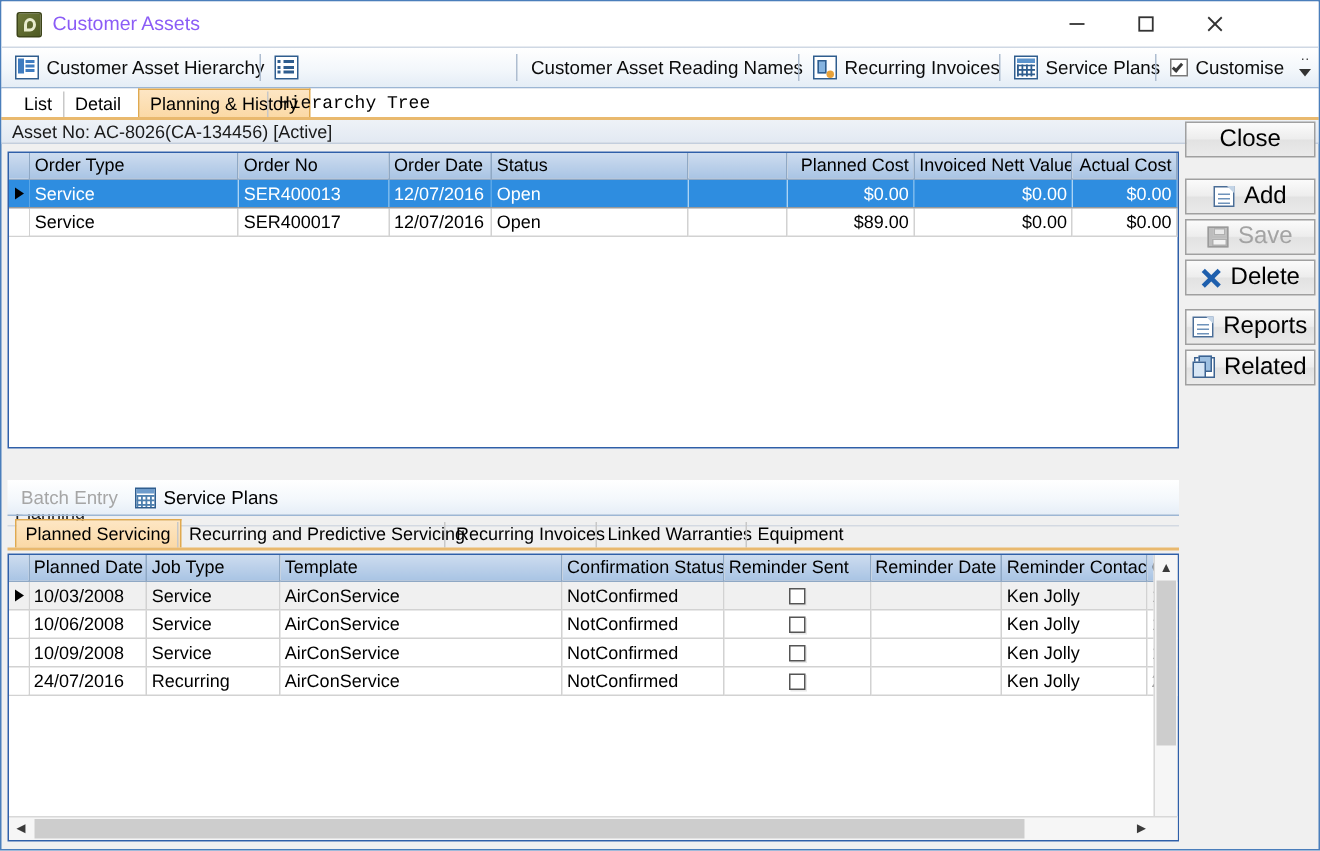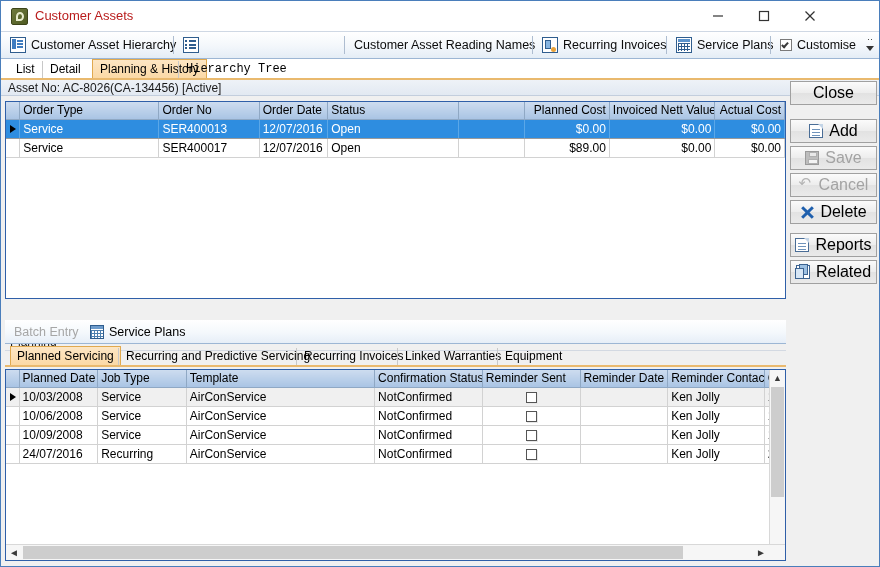--- a/index.html
+++ b/index.html
@@ -52,21 +52,21 @@
     left: 4px; top: 3px;
     width: 8px; height: 9px;
     border: 2px solid #e8eccd;
     border-radius: 50% 50% 50% 0;
     box-sizing: border-box;
   }
   .titlebar-text {
     position: absolute;
     left: 34px; top: 7px;
     font-size: 13px;
-    color: #b91c1c;
+    color: #8b5cf6;
     font-family: "Liberation Sans", sans-serif;
     white-space: nowrap;
   }
   .wbtn {
     position: absolute;
     top: 0;
     width: 46px;
     height: 30px;
     cursor: default;
   }
@@ -803,24 +803,20 @@
     <div class="sbtn">
       <span class="sbtn-icon ic-page ic-page-lines"></span>
       <span class="sblabel">Add</span>
     </div>
 
     <div class="sbtn disabled">
       <span class="sbtn-icon ic-disk"></span>
       <span class="sblabel">Save</span>
     </div>
 
-    <div class="sbtn disabled">
-      <span class="sbtn-icon ic-undo"></span>
-      <span class="sblabel">Cancel</span>
-    </div>
 
     <div class="sbtn">
       <span class="sbtn-icon ic-x"></span>
       <span class="sblabel">Delete</span>
     </div>
 
     <div class="gap-s"></div>
 
     <div class="sbtn">
       <span class="sbtn-icon ic-page ic-page-lines"></span>

